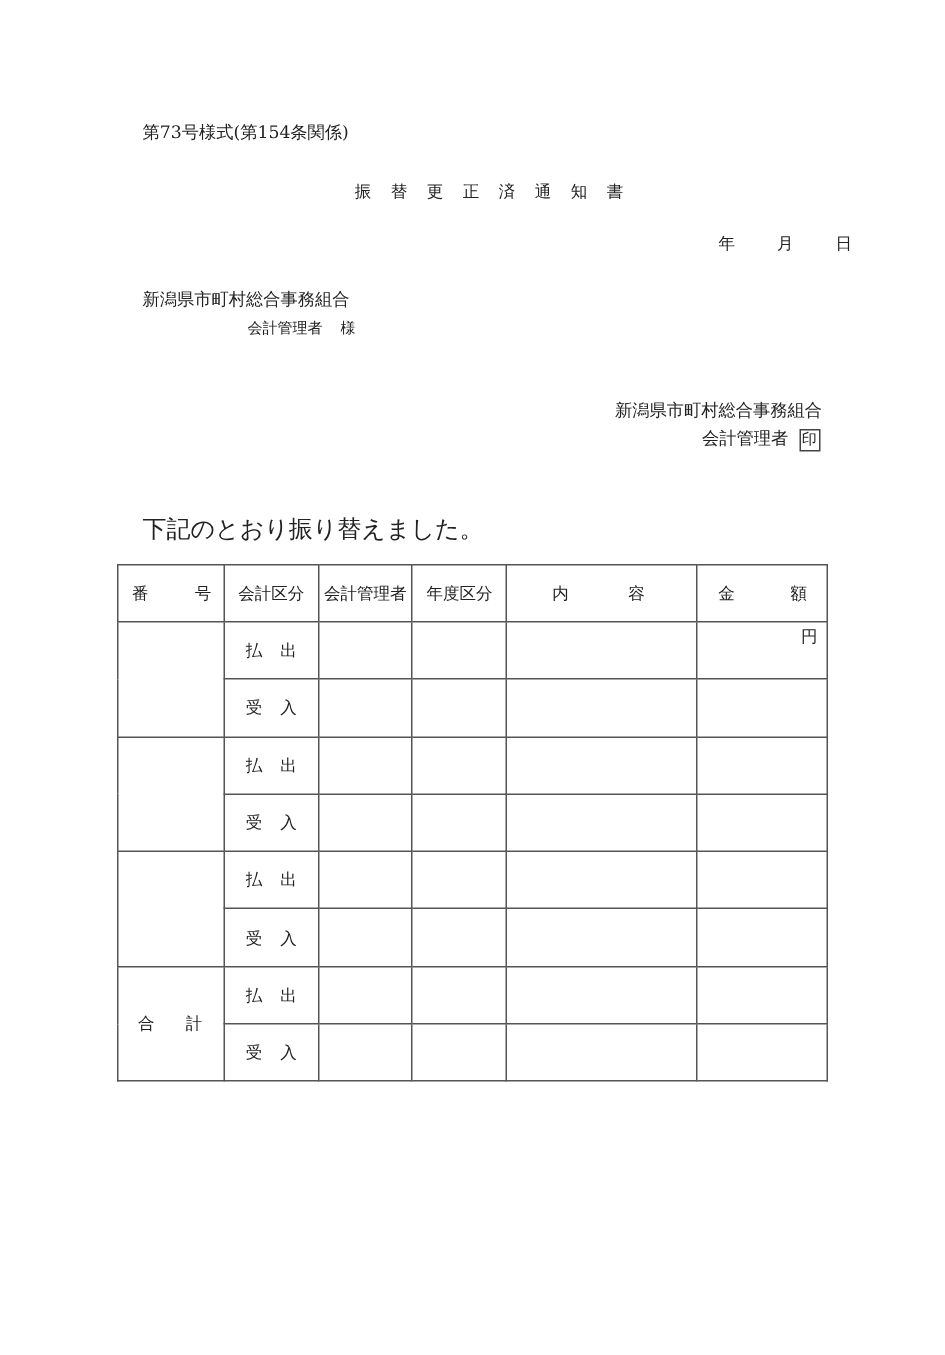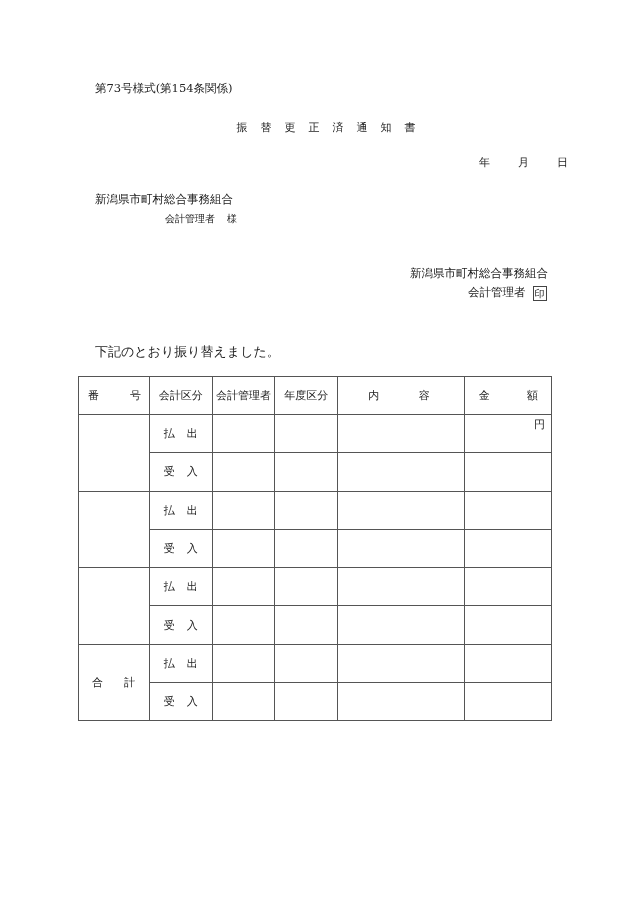--- a/index.html
+++ b/index.html
@@ -34,21 +34,21 @@
       display: inline-block;
       margin-left: 7px;
       width: 12px;
       height: 13px;
       border: 1px solid #444;
       font-size: 10px;
       line-height: 13px;
       text-align: center;
       vertical-align: middle;
     }
-    .intro-text { left: 79px; top: 343px; font-size: 13px; }
+    .intro-text { left: 79px; top: 343px; font-size: 16px; }
 
     table.grid {
       position: absolute;
       left: 78px;
       top: 376px;
       border-collapse: collapse;
       table-layout: fixed;
       width: 474px;
     }
     table.grid td, table.grid th {

